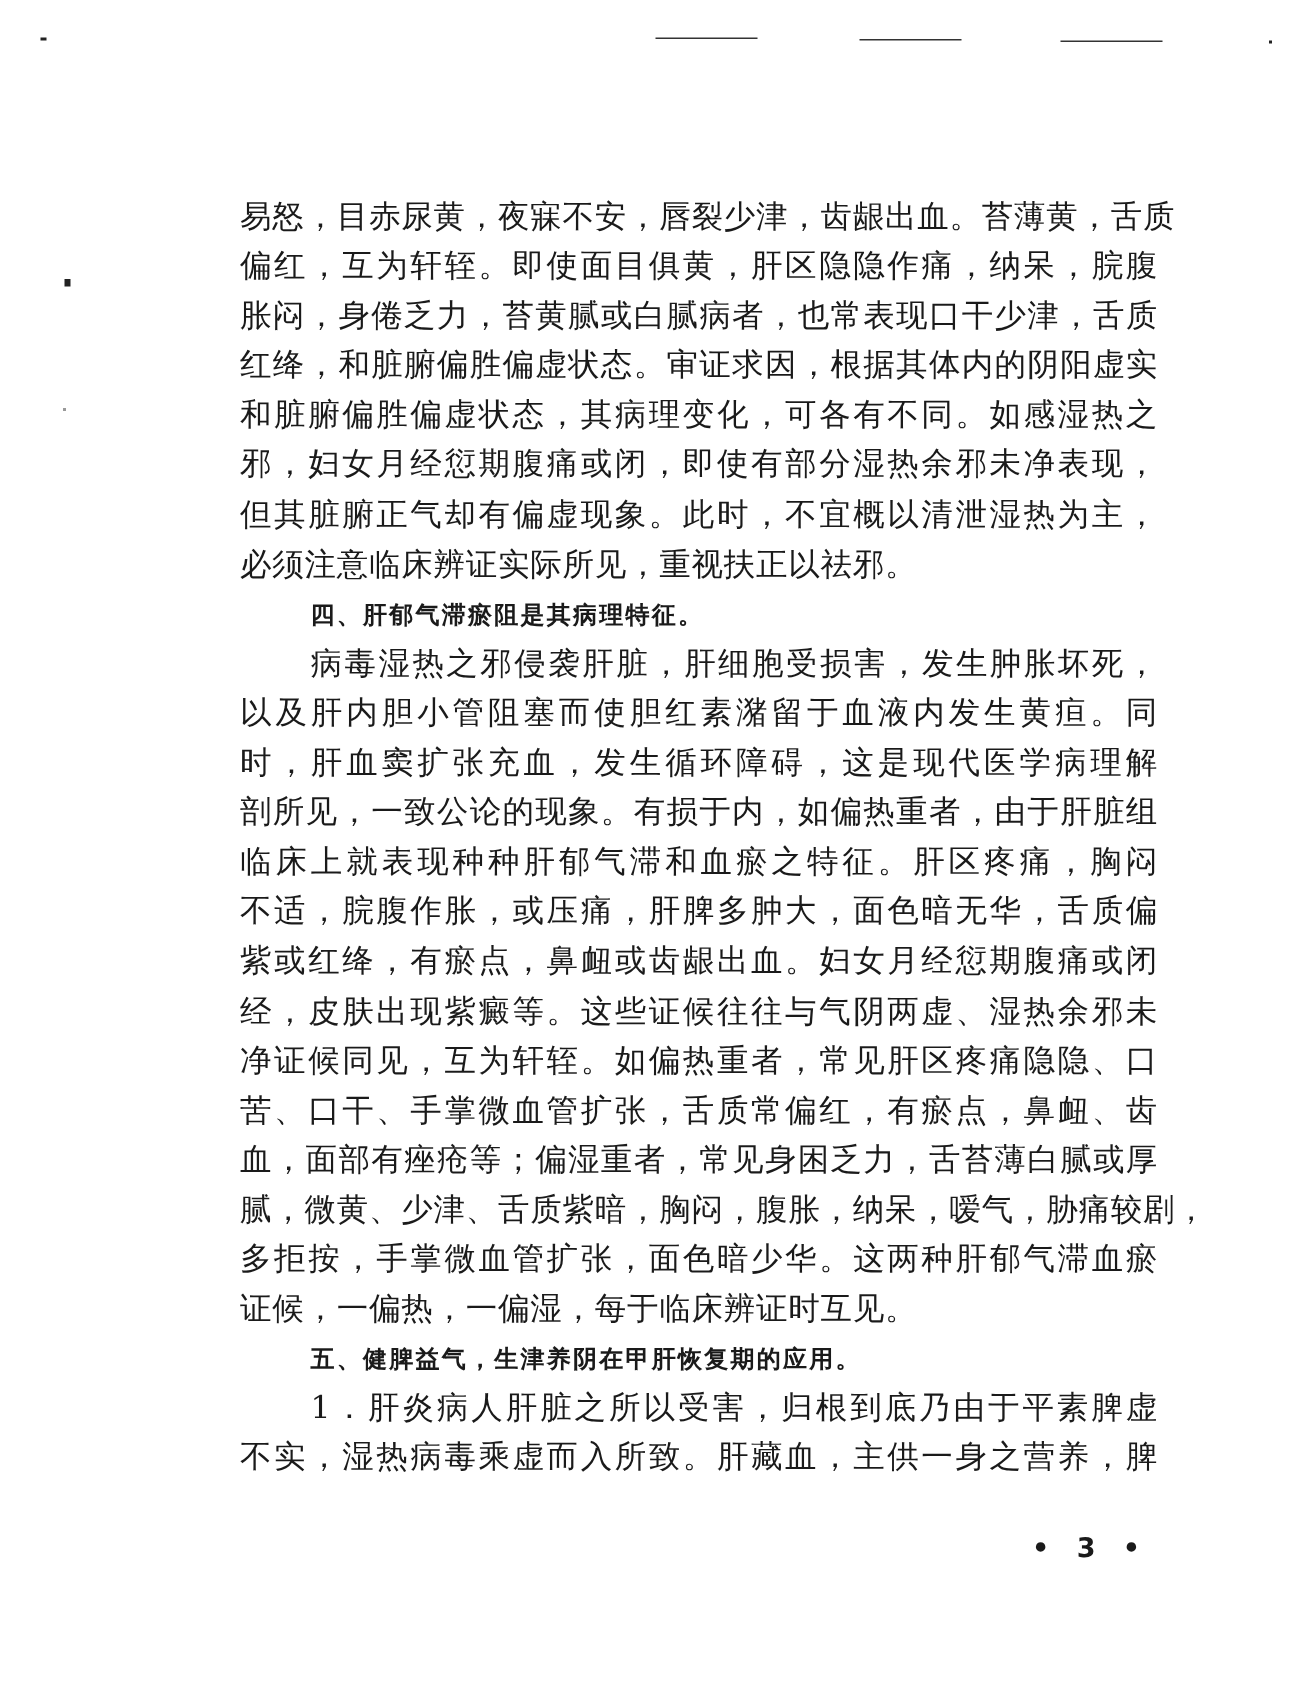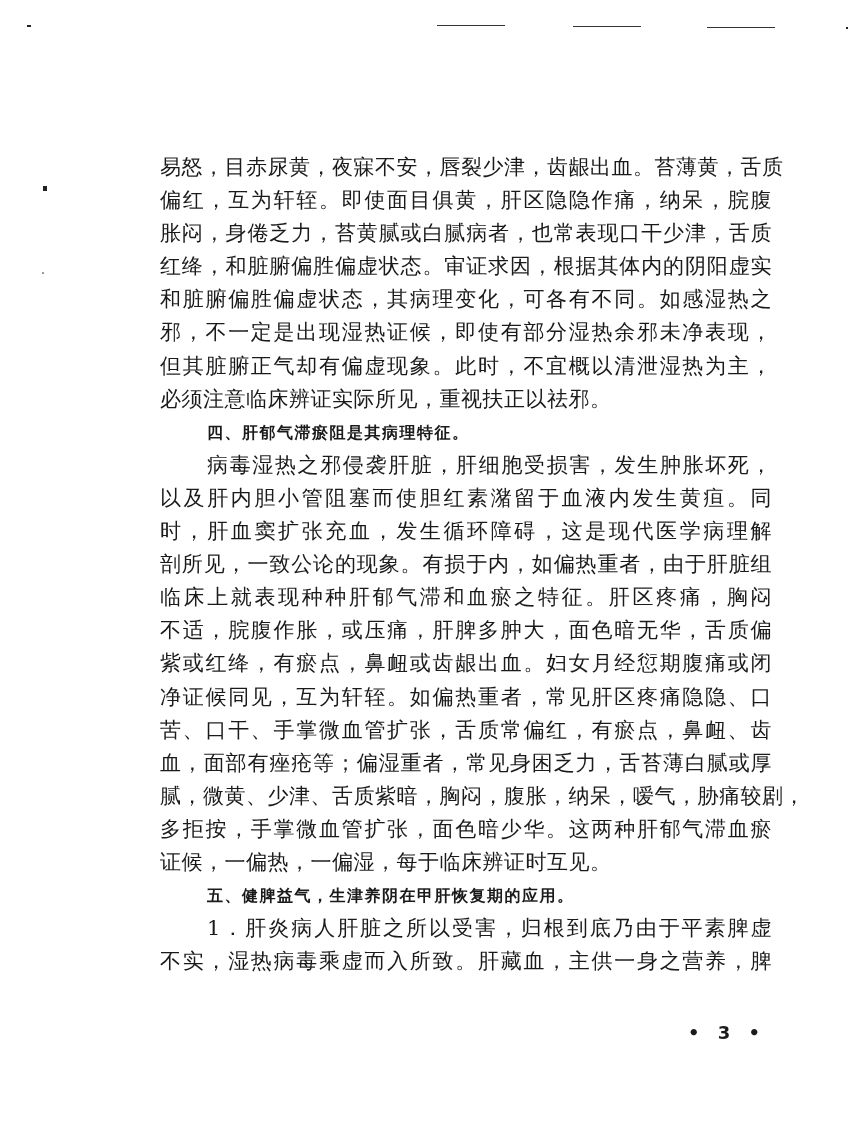--- a/index.html
+++ b/index.html
@@ -10,21 +10,21 @@
       overflow: hidden;
       font-family: "DejaVu Serif", "Liberation Serif", serif;
       color: #1a1a1a;
     }
     .top-rule {
       position: absolute; height: 1px; background: #333; top: 25px;
     }
     .speck { position: absolute; background: #222; }
     .content {
       position: absolute;
-      left: 160px; top: 151px;
+      left: 160px; top: 128px;
       width: 612px;
     }
     .line {
       height: 33.1px;
       line-height: 33px;
       font-size: 21px;
       white-space: nowrap;
       text-align: justify;
       text-align-last: justify;
       letter-spacing: 0.5px;
@@ -51,31 +51,32 @@
 <div class="speck" style="left:43px;top:186px;width:4px;height:5px;"></div>
 <div class="speck" style="left:42px;top:272px;width:2px;height:2px;background:#999;"></div>
 <div class="speck" style="left:846px;top:27px;width:2px;height:2px;"></div>
 
 <div class="content">
   <div class="line">易怒，目赤尿黄，夜寐不安，唇裂少津，齿龈出血。苔薄黄，舌质</div>
   <div class="line">偏红，互为轩轾。即使面目俱黄，肝区隐隐作痛，纳呆，脘腹</div>
   <div class="line">胀闷，身倦乏力，苔黄腻或白腻病者，也常表现口干少津，舌质</div>
   <div class="line">红绛，和脏腑偏胜偏虚状态。审证求因，根据其体内的阴阳虚实</div>
   <div class="line">和脏腑偏胜偏虚状态，其病理变化，可各有不同。如感湿热之</div>
-  <div class="line">邪，不一定是出现湿热证候，即使有部分湿热余邪未净表现，</div>
+  <div class="line">邪，妇女月经愆期腹痛或闭，即使有部分湿热余邪未净表现，</div>
   <div class="line">但其脏腑正气却有偏虚现象。此时，不宜概以清泄湿热为主，</div>
   <div class="line last">必须注意临床辨证实际所见，重视扶正以祛邪。</div>
   <div class="line heading indent last">四、肝郁气滞瘀阻是其病理特征。</div>
   <div class="line indent">病毒湿热之邪侵袭肝脏，肝细胞受损害，发生肿胀坏死，</div>
   <div class="line">以及肝内胆小管阻塞而使胆红素潴留于血液内发生黄疸。同</div>
   <div class="line">时，肝血窦扩张充血，发生循环障碍，这是现代医学病理解</div>
   <div class="line">剖所见，一致公论的现象。有损于内，如偏热重者，由于肝脏组</div>
   <div class="line">临床上就表现种种肝郁气滞和血瘀之特征。肝区疼痛，胸闷</div>
   <div class="line">不适，脘腹作胀，或压痛，肝脾多肿大，面色暗无华，舌质偏</div>
   <div class="line">紫或红绛，有瘀点，鼻衄或齿龈出血。妇女月经愆期腹痛或闭</div>
+  <div class="line">经，皮肤出现紫癜等。这些证候往往与气阴两虚、湿热余邪未</div>
   <div class="line">净证候同见，互为轩轾。如偏热重者，常见肝区疼痛隐隐、口</div>
   <div class="line">苦、口干、手掌微血管扩张，舌质常偏红，有瘀点，鼻衄、齿</div>
   <div class="line">血，面部有痤疮等；偏湿重者，常见身困乏力，舌苔薄白腻或厚</div>
   <div class="line">腻，微黄、少津、舌质紫暗，胸闷，腹胀，纳呆，嗳气，胁痛较剧，</div>
   <div class="line">多拒按，手掌微血管扩张，面色暗少华。这两种肝郁气滞血瘀</div>
   <div class="line last">证候，一偏热，一偏湿，每于临床辨证时互见。</div>
   <div class="line heading indent last">五、健脾益气，生津养阴在甲肝恢复期的应用。</div>
   <div class="line indent">1．肝炎病人肝脏之所以受害，归根到底乃由于平素脾虚</div>
   <div class="line">不实，湿热病毒乘虚而入所致。肝藏血，主供一身之营养，脾</div>
 </div>

